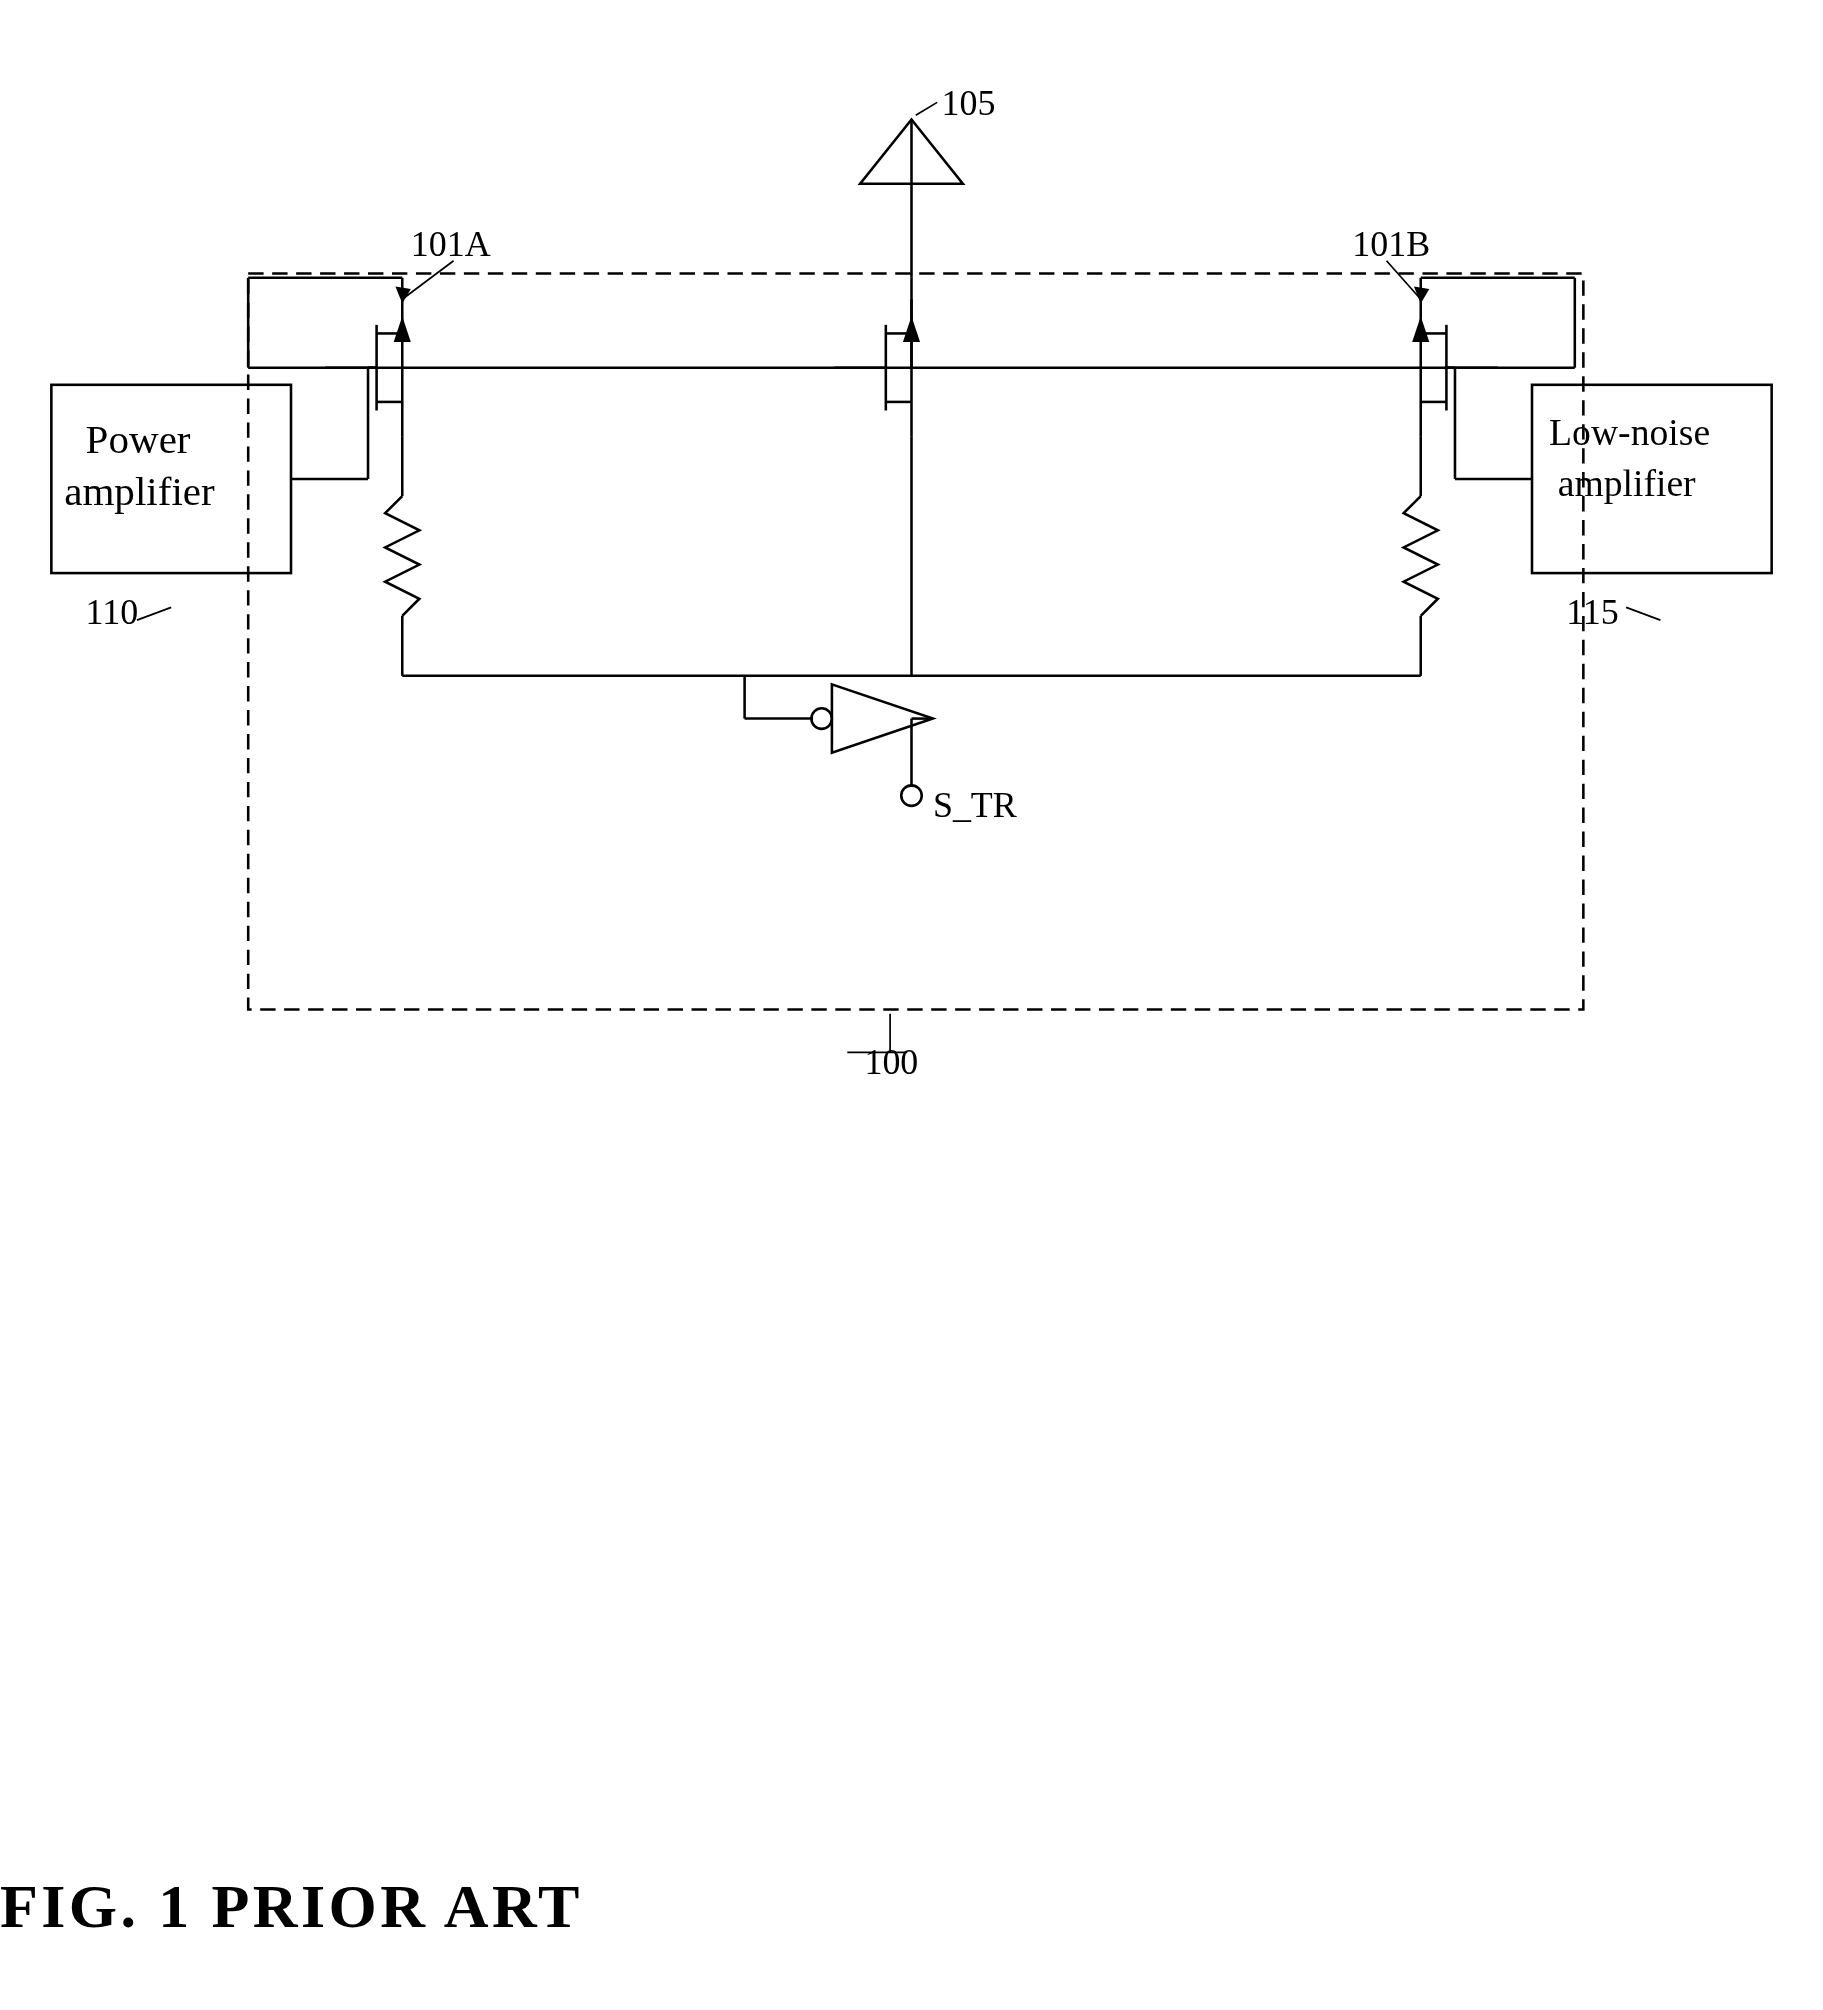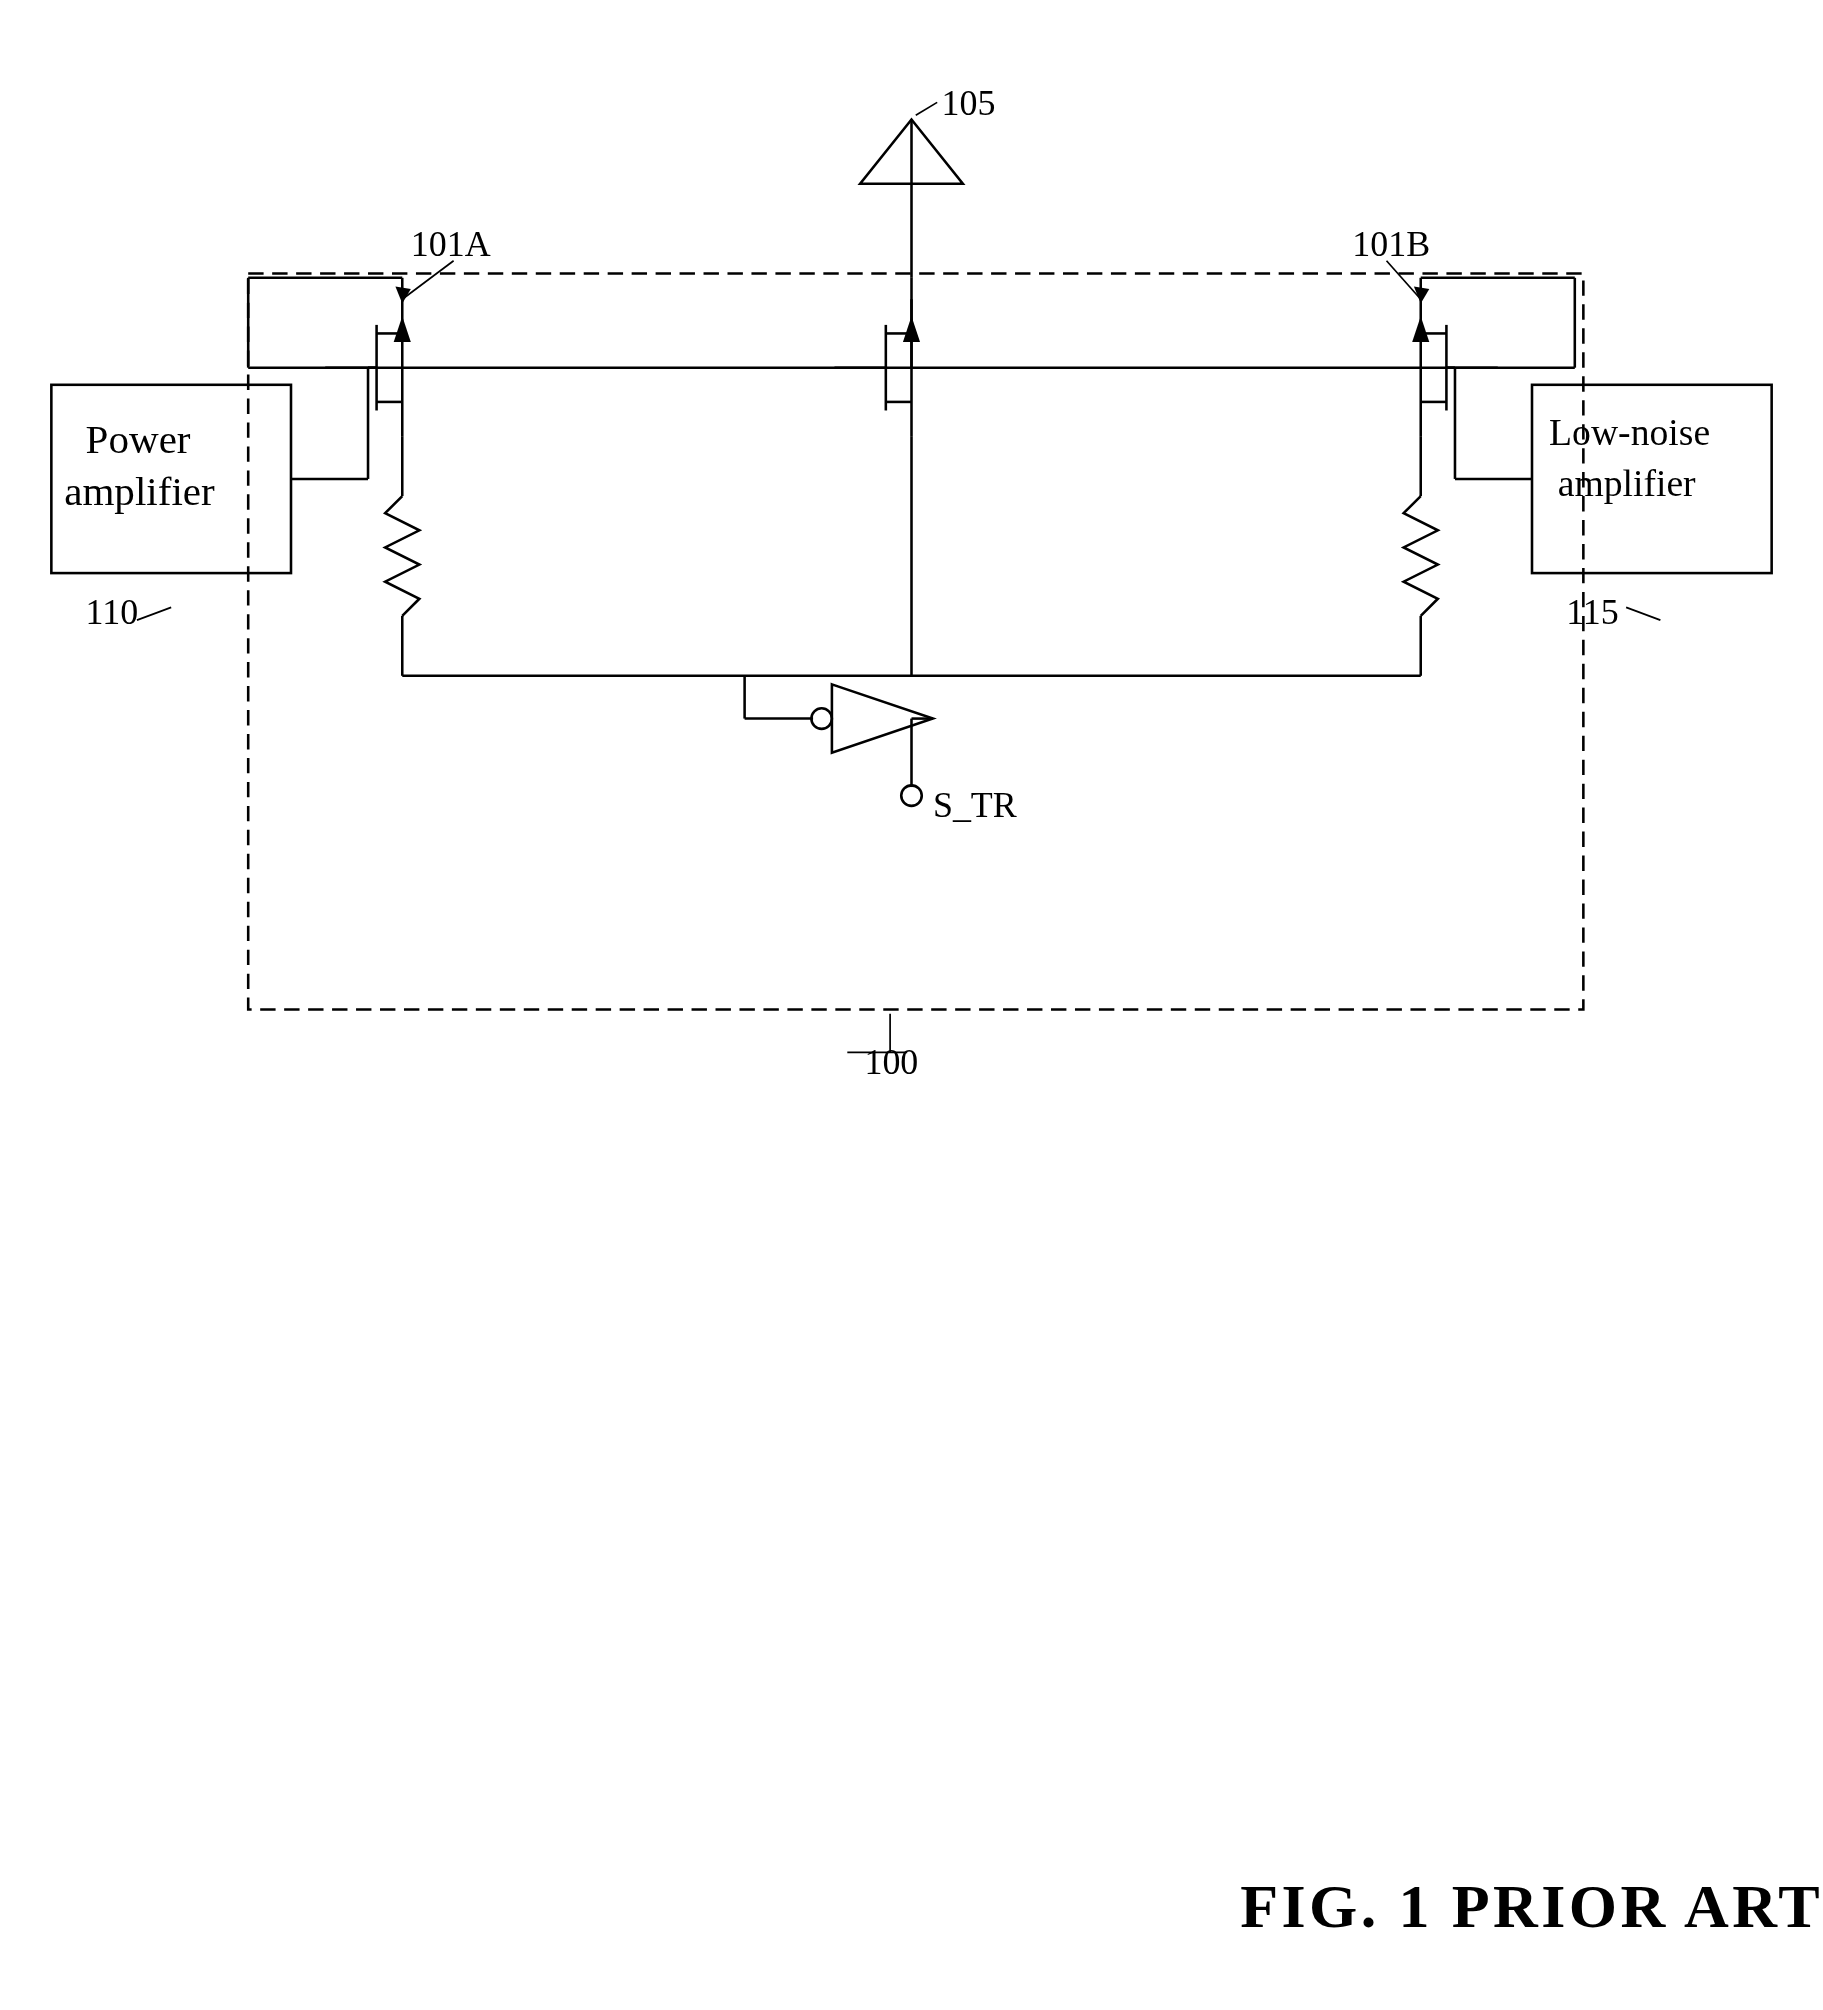--- a/index.html
+++ b/index.html
@@ -24,21 +24,21 @@
       top: 0;
       left: 0;
       width: 1823px;
       height: 1455px;
     }
     .figure-label {
       position: absolute;
       bottom: 68px;
       left: 0;
       width: 1823px;
-      text-align: right;
+      text-align: left;
       font-size: 62px;
       font-weight: bold;
       letter-spacing: 3.4px;
       color: #000;
     }
   </style>
 </head>
 <body>
 
 <div class="diagram-container">

